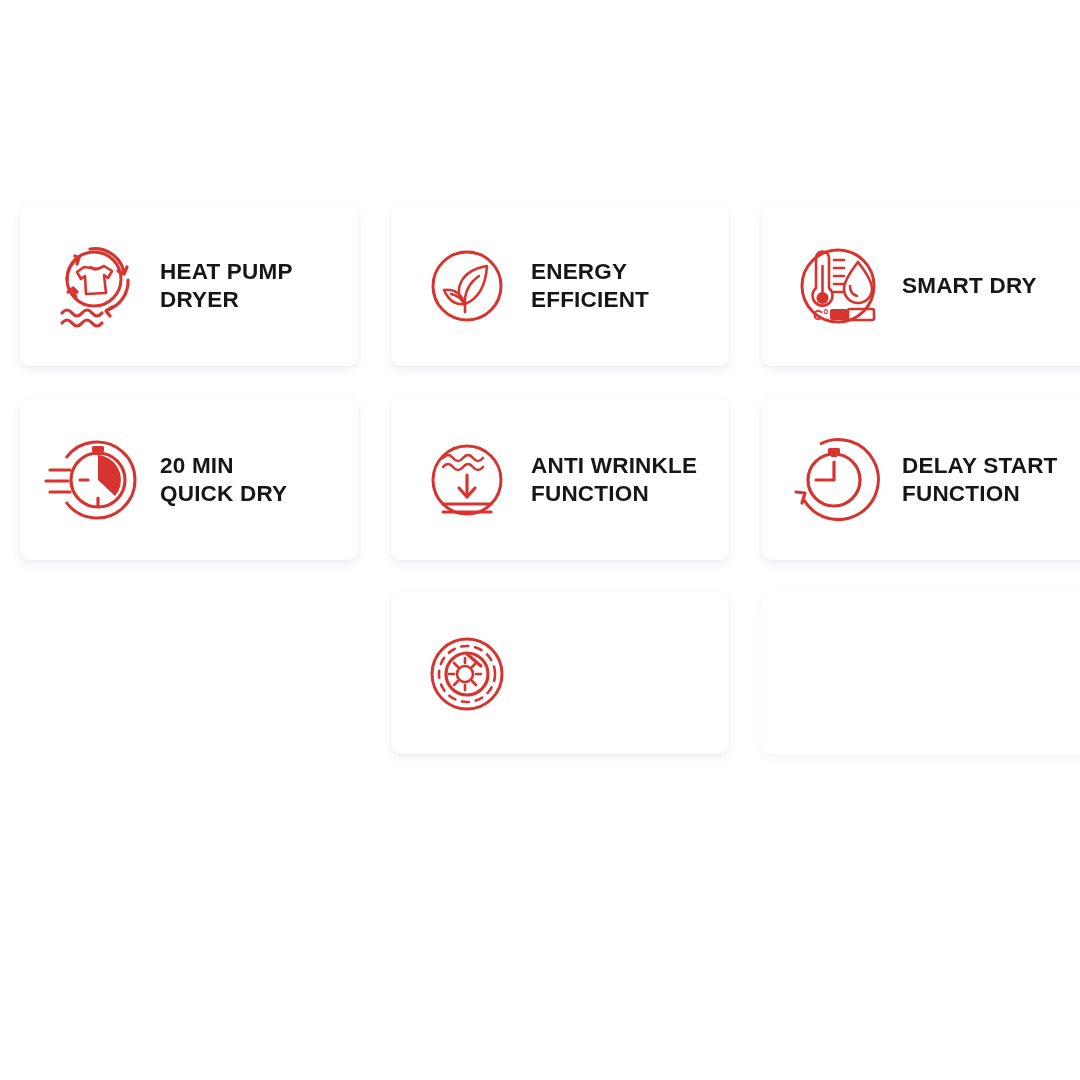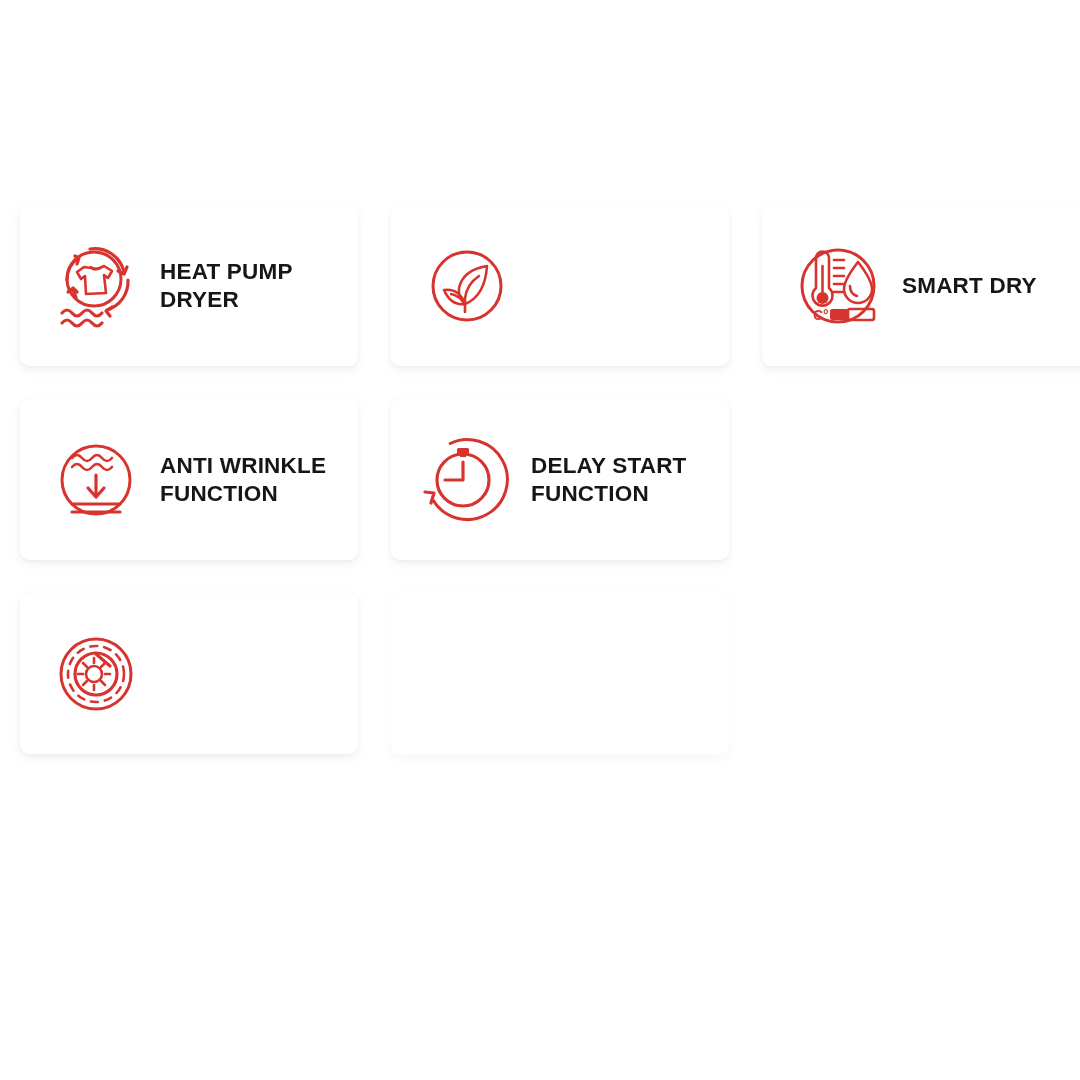--- a/index.html
+++ b/index.html
@@ -123,20 +123,22 @@
     <div class="card">
       <div class="icon-wrap">
         <svg viewBox="0 0 104 104">
           <circle class="ring" cx="52" cy="52" r="34"></circle>
           <path class="st st-thin" d="M72 32 Q48 36 44 54 Q43 64 50 70 Q70 62 72 32 Z"></path>
           <path class="st st-thin" d="M29 56 Q44 54 50 70 Q36 72 29 56 Z"></path>
           <path class="st st-thin" d="M50 78 L50 64 Q52 50 64 42"></path>
           <path class="st st-thin" d="M50 70 Q45 62 36 60"></path>
         </svg>
       </div>
+      <div class="card-label">ENERGY
+EFFICIENT</div>
     </div>
 
     <div class="card">
       <div class="icon-wrap">
         <svg viewBox="0 0 104 104">
           <circle class="ring" cx="52" cy="52" r="36"></circle>
 
           <path class="st st-thin" d="M30 24 a6.5 6.5 0 0 1 13 0 v30 a10 10 0 1 1 -13 0 Z"></path>
           <line class="st st-thin" x1="36.5" y1="32" x2="36.5" y2="58"></line>
           <circle class="fl" cx="36.5" cy="64" r="6"></circle>
@@ -151,20 +153,42 @@
 
           <text x="27" y="86" font-family="Liberation Sans, sans-serif" font-size="14" font-weight="bold" fill="#D8342F">C°</text>
           <rect class="fl" x="44" y="75" width="18" height="11" rx="2"></rect>
           <rect class="st st-thin" x="62" y="75" width="26" height="11" rx="2"></rect>
         </svg>
       </div>
       <div class="card-label">SMART DRY</div>
     </div>
 
 
+    <div class="card">
+      <div class="icon-wrap">
+        <svg viewBox="0 0 104 104">
+
+          <path class="ring" d="M22 30 A38 38 0 1 1 22 74"></path>
+
+          <circle class="st" cx="54" cy="52" r="27"></circle>
+          <rect class="fl" x="48" y="18" width="12" height="6" rx="1.5"></rect>
+          <rect class="fl" x="51" y="22" width="6" height="5"></rect>
+
+          <path class="fl" d="M54 52 L54 27 A25 25 0 0 1 71 68 Z"></path>
+          <line class="st" x1="36" y1="52" x2="44" y2="52"></line>
+          <line class="st" x1="54" y1="70" x2="54" y2="78"></line>
+
+          <line class="st" x1="6" y1="42" x2="26" y2="42"></line>
+          <line class="st" x1="2" y1="53" x2="24" y2="53"></line>
+          <line class="st" x1="6" y1="64" x2="26" y2="64"></line>
+        </svg>
+      </div>
+      <div class="card-label">20 MIN
+QUICK DRY</div>
+    </div>
 
     <div class="card">
       <div class="icon-wrap">
         <svg viewBox="0 0 104 104">
           <circle class="ring" cx="52" cy="52" r="34"></circle>
           <path class="st st-thin" d="M28 30 q5 -6 10 0 q5 6 10 0 q5 -6 10 0 q5 6 10 0"></path>
           <path class="st st-thin" d="M28 39 q5 -6 10 0 q5 6 10 0 q5 -6 10 0 q5 6 10 0"></path>
           <line class="st" x1="52" y1="47" x2="52" y2="68"></line>
           <path class="st" d="M44 60 L52 69 L60 60"></path>
           <line class="st" x1="28" y1="76" x2="76" y2="76"></line>

